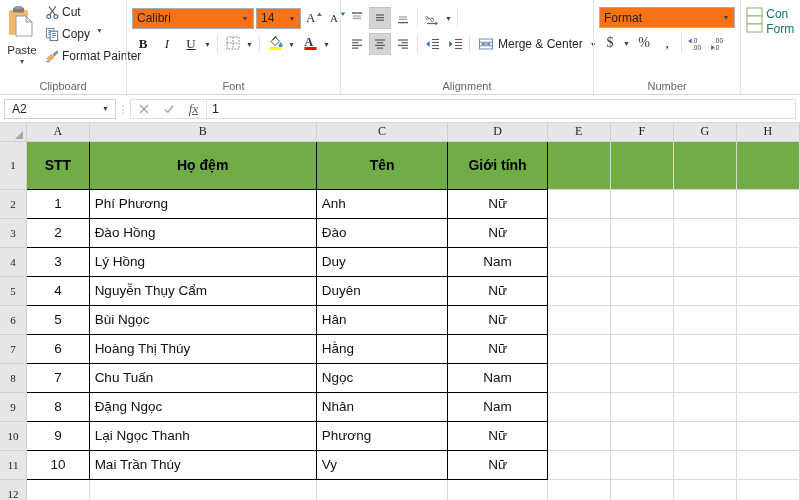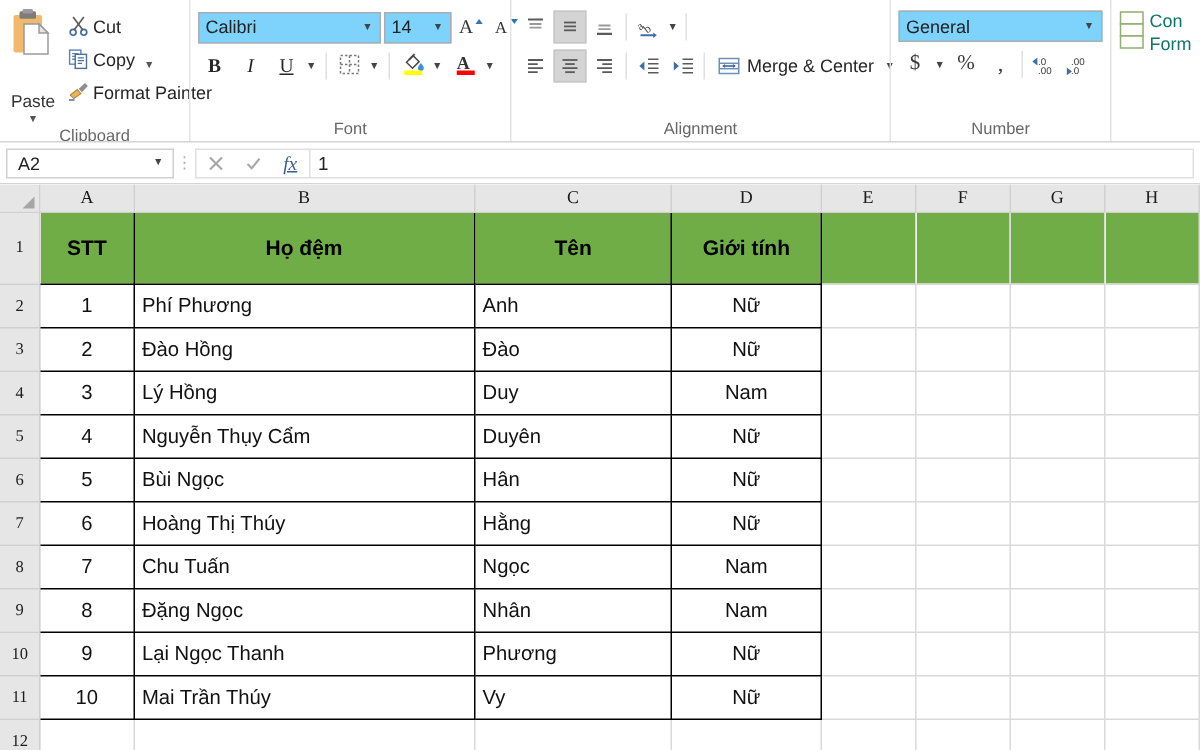--- a/index.html
+++ b/index.html
@@ -40,47 +40,47 @@
 
   
   .clip-group { width: 126px; }
   .paste-btn {
     width: 48px;
     display: flex; flex-direction: column;
     align-items: center; justify-content: flex-start;
     padding-top: 2px;
     cursor: pointer;
   }
-  .paste-label { font-size: 11.5px; color: #333; margin-top: 18px; }
+  .paste-label { font-size: 11.5px; color: #333; margin-top: 1px; }
   .paste-caret {
     font-size: 7px; color: #555; line-height: 7px; margin-top: 2px;
   }
   .clip-cmds {
     display: flex; flex-direction: column;
     justify-content: flex-start;
     padding-top: 2px;
     gap: 2px;
   }
   .clip-cmd {
-    display: flex; align-items: flex-end;
+    display: flex; align-items: flex-start;
     font-size: 12px; color: #262626;
     height: 20px; padding: 0 3px;
     cursor: pointer; white-space: nowrap;
   }
   .clip-cmd .ico { width: 20px; display: flex; justify-content: center; }
   .mini-caret { font-size: 7px; color: #555; margin-left: 6px; }
 
   
   .font-group { width: 214px; }
   .font-row { display: flex; align-items: center; gap: 2px; }
   .font-row.r1 { margin-bottom: 4px; }
   .combo {
     height: 21px;
     border: 1px solid #abadb3;
-    background: #7dd3fc;
+    background: #f97316;
     display: flex; align-items: center;
     padding: 0 1px 0 4px;
     font-size: 12px; color: #222;
     cursor: text;
   }
   .combo .cval { flex: 1; overflow: hidden; white-space: nowrap; }
   .combo .carr {
     width: 14px; text-align: center;
     font-size: 7px; color: #444; cursor: pointer;
   }
@@ -503,21 +503,21 @@
           <div class="arr">▼</div>
         </div>
       </div>
     </div>
     <div class="rgroup-title">Alignment</div>
   </div>
 
   <div class="rgroup num-group">
     <div class="rgroup-body" style="flex-direction:column;padding-top:4px;">
       <div class="combo numfmt">
-        <span class="cval">General</span>
+        <span class="cval">Format</span>
         <span class="carr">▼</span>
       </div>
       <div class="num-row2">
         <div class="split">
           <div class="tbtn">
             <span style="font-family:'Liberation Serif',serif;font-size:14px;color:#3a3a3a;">$</span>
           </div>
           <div class="arr">▼</div>
         </div>
         <div class="tbtn">

